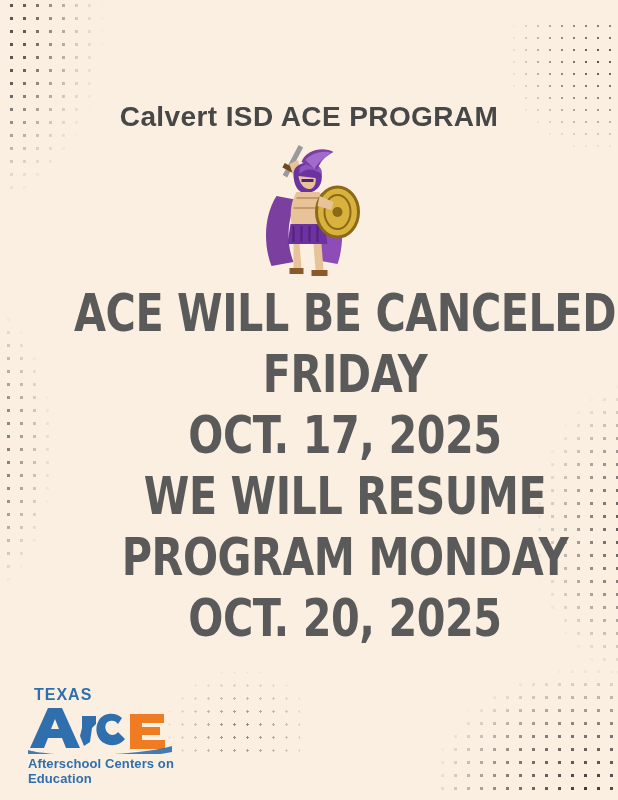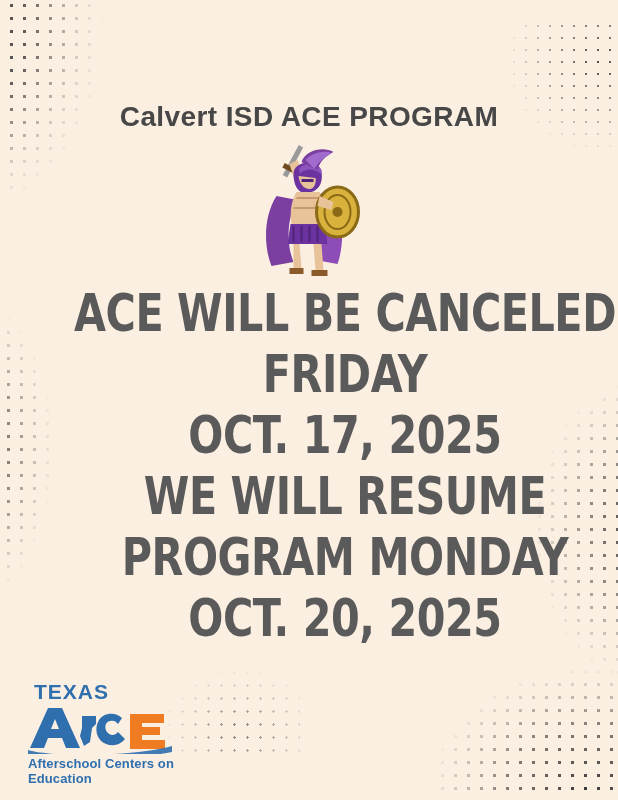--- a/index.html
+++ b/index.html
@@ -143,21 +143,21 @@
 
   
   .ace-logo {
     position: absolute;
     left: 22px;
     bottom: 14px;
     width: 170px;
     z-index: 6;
   }
   .ace-logo-texas {
-    font-size: 21px;
+    font-size: 16px;
     font-weight: bold;
     color: #2f6fae;
     letter-spacing: 1px;
     margin-left: 12px;
     margin-bottom: -2px;
   }
   .ace-logo-mark {
     width: 150px;
     height: 52px;
     display: block;

